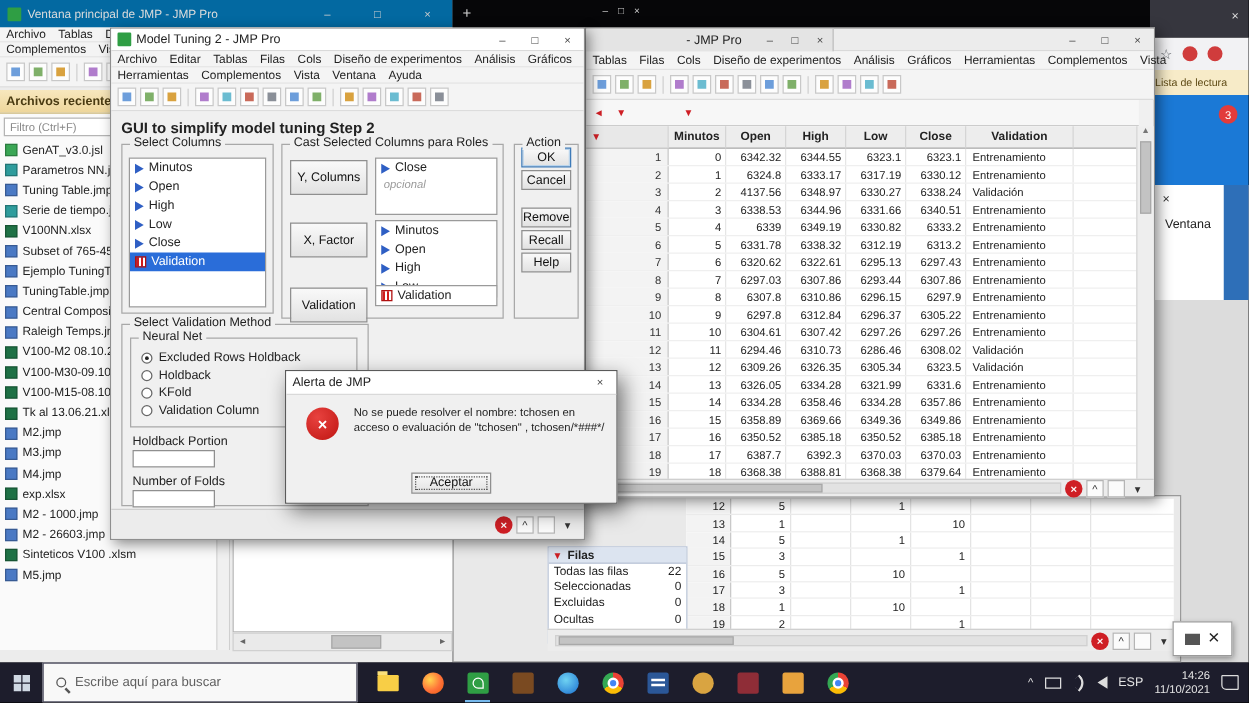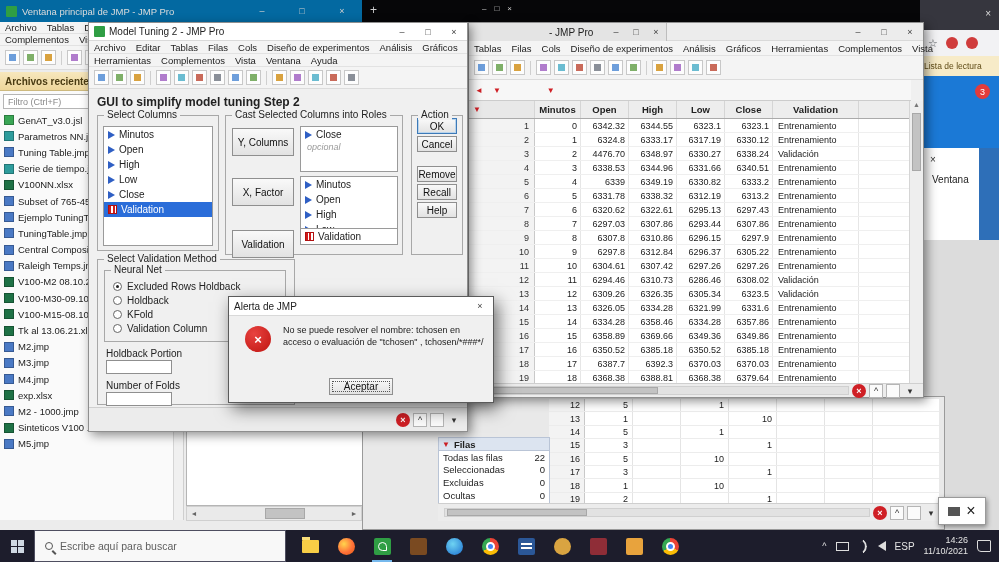--- a/index.html
+++ b/index.html
@@ -331,20 +331,24 @@
           </div>
           <div class="frow">
             <span class="fic t-xlsx"></span>
             <span class="fn">exp.xlsx</span>
           </div>
           <div class="frow">
             <span class="fic t-jmp"></span>
             <span class="fn">M2 - 1000.jmp</span>
           </div>
           <div class="frow">
+            <span class="fic t-jmp"></span>
+            <span class="fn">M2 - 26603.jmp</span>
+          </div>
+          <div class="frow">
             <span class="fic t-xlsx"></span>
             <span class="fn">Sinteticos V100 .xlsm</span>
           </div>
           <div class="frow">
             <span class="fic t-jmp"></span>
             <span class="fn">M5.jmp</span>
           </div>
         </div>
       <div id="sb-vscroll">▲<div class="thumb"></div></div>
     </div>
@@ -560,21 +564,21 @@
             <div class="cell" style="width: 48px;">6324.8</div>
             <div class="cell" style="width: 48px;">6333.17</div>
             <div class="cell" style="width: 48px;">6317.19</div>
             <div class="cell" style="width: 48px;">6330.12</div>
             <div class="cell vcell" style="width: 86px;">Entrenamiento</div>
             <div class="cell fillr"></div>
           </div>
           <div class="gr">
             <div class="cell rownum" style="width: 66px;">3</div>
             <div class="cell" style="width: 46px;">2</div>
-            <div class="cell" style="width: 48px;">4476.70</div>
+            <div class="cell" style="width: 48px;">4137.56</div>
             <div class="cell" style="width: 48px; text-align: right;">6348.97</div>
             <div class="cell" style="width: 48px;">6330.27</div>
             <div class="cell" style="width: 48px;">6338.24</div>
             <div class="cell vcell" style="width: 86px;">Validación</div>
             <div class="cell fillr"></div>
           </div>
           <div class="gr">
             <div class="cell rownum" style="width: 66px;">4</div>
             <div class="cell" style="width: 46px;">3</div>
             <div class="cell" style="width: 48px;">6338.53</div>
@@ -820,21 +824,21 @@
               <span>Close</span>
             </div>
             <div class="li selected">
               <span class="ic-nom"></span>
               <span>Validation</span>
             </div>
           </div>
       </div>
 
       <div id="g-cast" class="group">
-        <span class="glabel">Cast Selected Columns into Roles</span>
+        <span class="glabel">Cast Selected Columns para Roles</span>
         <div id="ybtn" class="btn rolebtn">Y, Columns</div>
         <div id="ybox" class="listbox">
           <div id="y-list">
               <div class="li">
                 <span class="ic-cont"></span>
                 <span>Close</span>
               </div>
             </div>
           <div class="optional">opcional</div>
         </div>

